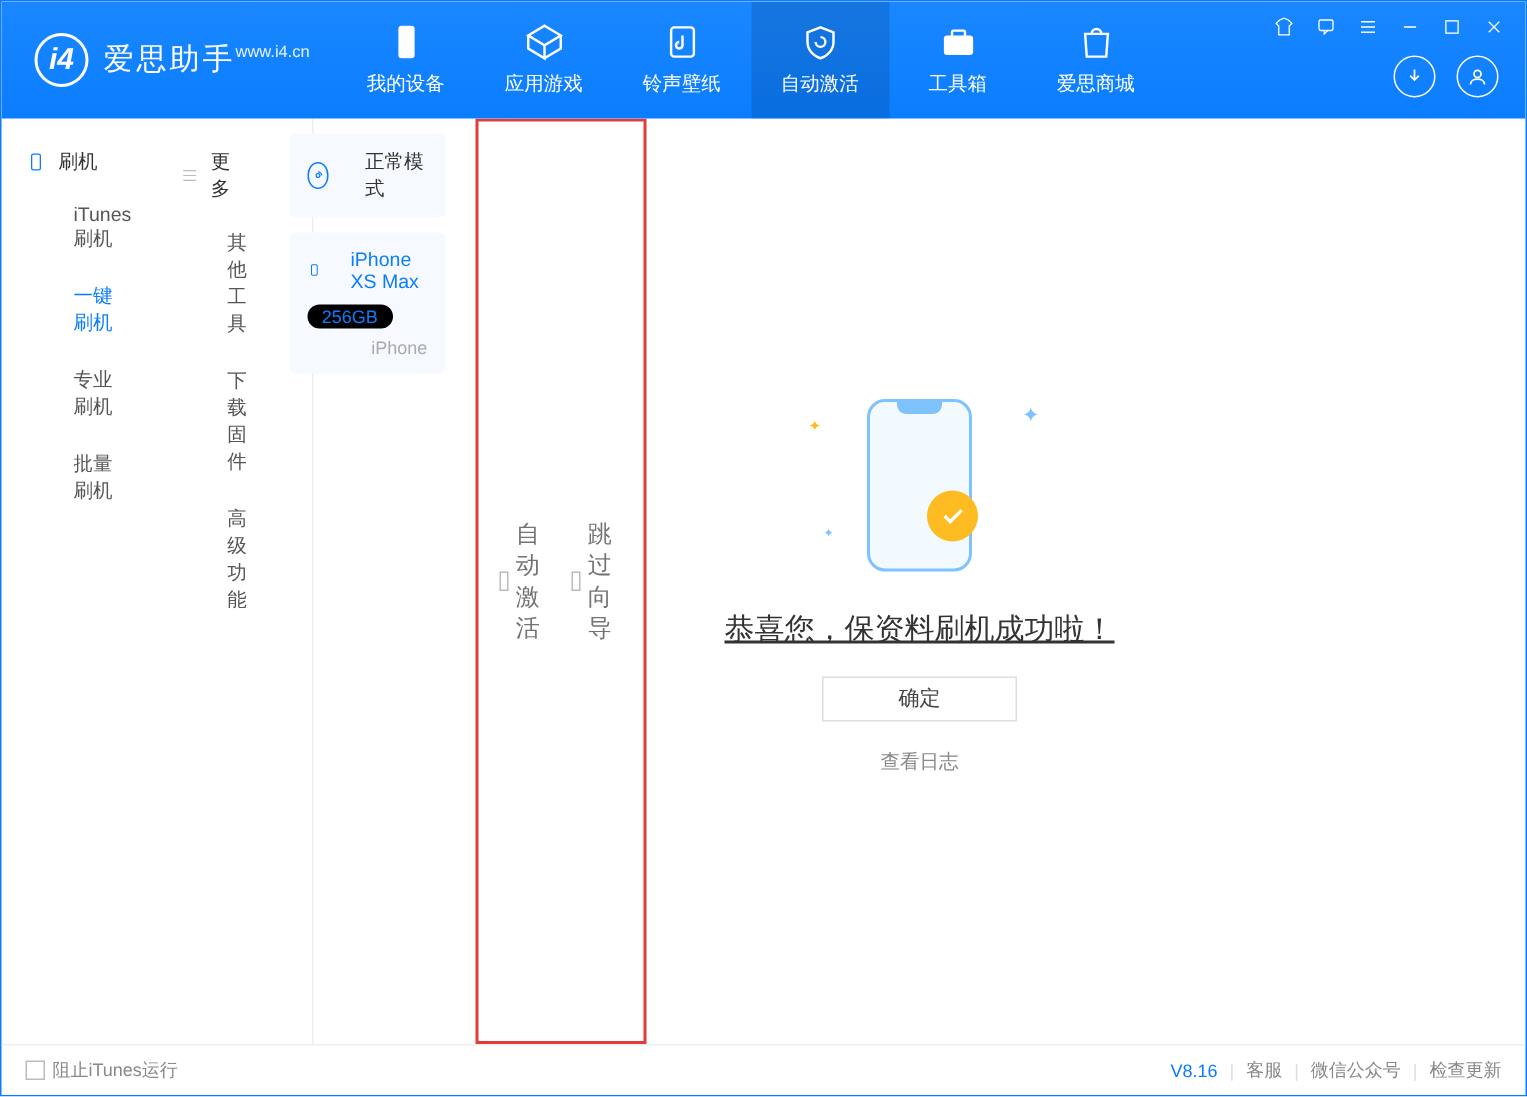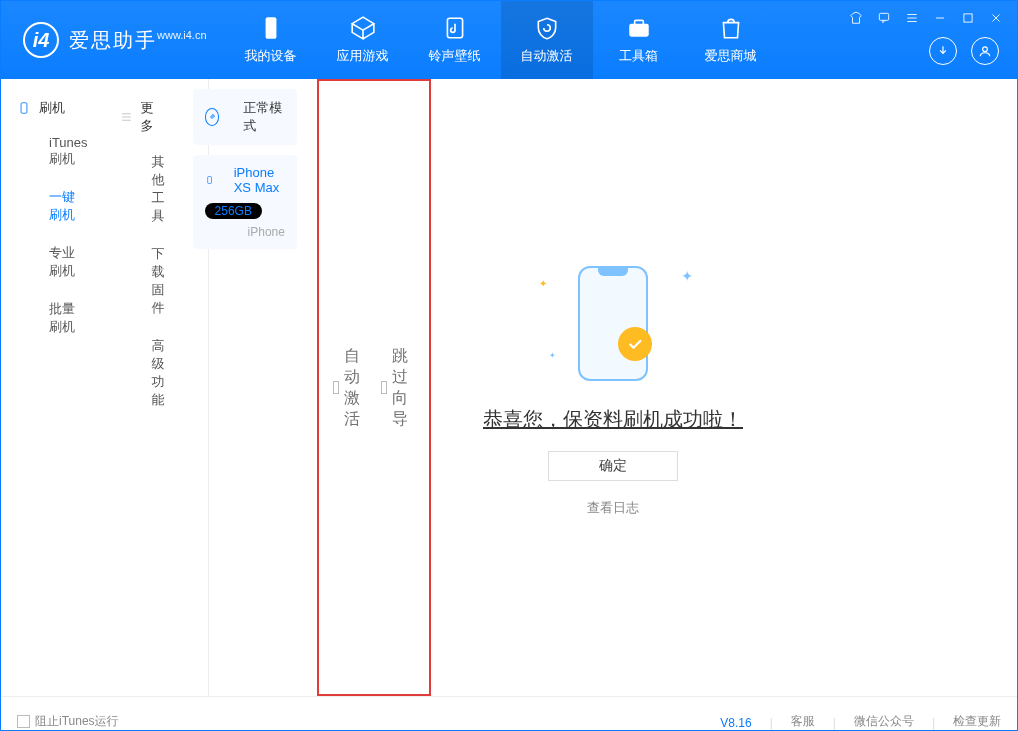--- a/index.html
+++ b/index.html
@@ -58,21 +58,21 @@
   .check-badge svg { width:18px; height:18px; stroke:#fff; stroke-width:3; fill:none; }
   .star { position:absolute; font-size:14px; color:#7ec2ff; }
   .star.s1 { left:-14px; top:20px; font-size:10px; color:#ffbb22;}
   .star.s2 { left:-4px; bottom:28px; font-size:8px; }
   .star.s3 { right:-20px; top:10px; }
   .success-text { font-size: 20px; color: #333; text-decoration: underline; }
   .ok-btn { width: 130px; height: 30px; border: 1px solid #ddd; background: #fff; font-size: 14px; color: #444; cursor: pointer; }
   .log-link { font-size: 13px; color: #888; cursor: pointer; }
 
   
-  .footer { height: 34px; border-top: 1px solid #eee; display: flex; align-items: flex-end; padding: 0 16px; font-size: 12px; color: #888; gap: 18px; }
+  .footer { height: 34px; border-top: 1px solid #eee; display: flex; align-items: center; padding: 0 16px; font-size: 12px; color: #888; gap: 8px; }
   .footer .left { display:flex; align-items:center; gap:6px; }
   .footer .spacer { flex: 1; }
   .footer .ver { color: #0a7dff; }
   .footer .sep { color: #ddd; }
   .footer .link { cursor: pointer; }
 </style>
 </head>
 <body>
 
 <div class="app-window">

